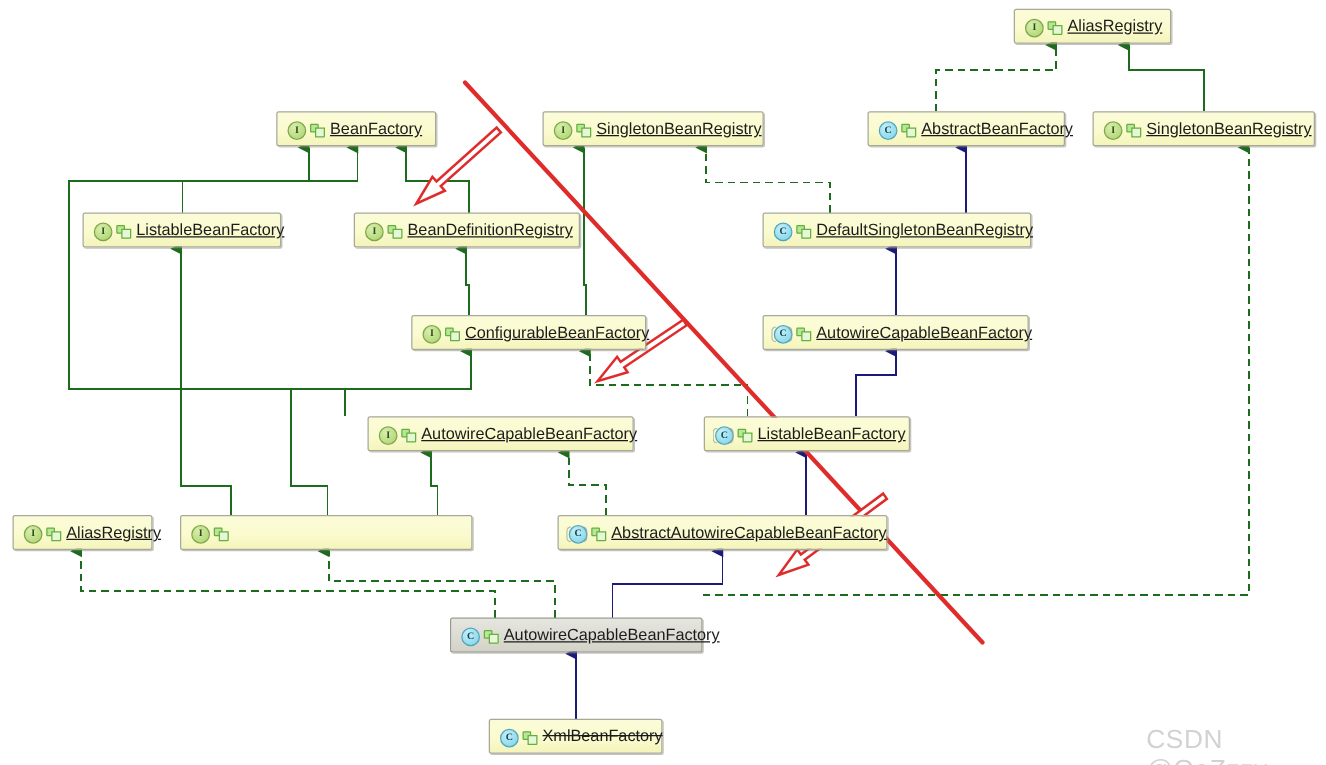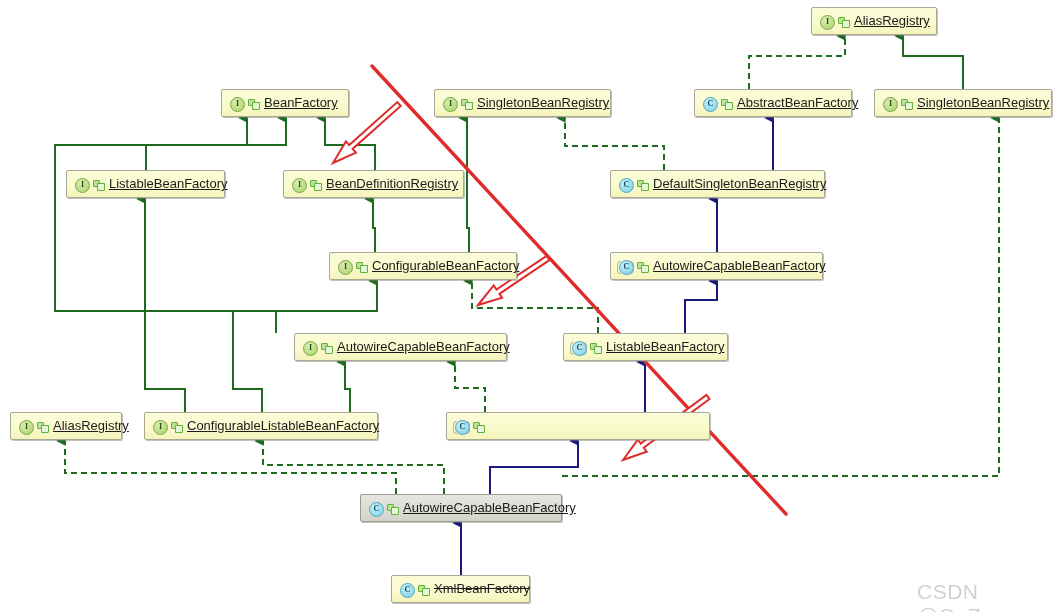--- a/index.html
+++ b/index.html
@@ -235,27 +235,27 @@
         <span class="disc">I</span>
       </span>
     <span class="vis"></span>
     <span class="lbl">AliasRegistry</span>
   </div>
   <div class="node" style="left: 144px; top: 412px; width: 234px;">
     <span class="ico ico-interface">
         <span class="disc">I</span>
       </span>
     <span class="vis"></span>
-    <span class="lbl">ConfigurableListableBeanFactory</span>
   </div>
   <div class="node" style="left: 446px; top: 412px; width: 264px;">
     <span class="ico ico-abstract-class">
         <span class="disc">C</span>
       </span>
     <span class="vis"></span>
+    <span class="lbl">AbstractAutowireCapableBeanFactory</span>
   </div>
   <div class="node selected" style="left: 360px; top: 494px; width: 202px;">
     <span class="ico ico-class">
         <span class="disc">C</span>
       </span>
     <span class="vis"></span>
     <span class="lbl">AutowireCapableBeanFactory</span>
   </div>
   <div class="node" style="left: 391px; top: 575px; width: 139px;">
     <span class="ico ico-class">

